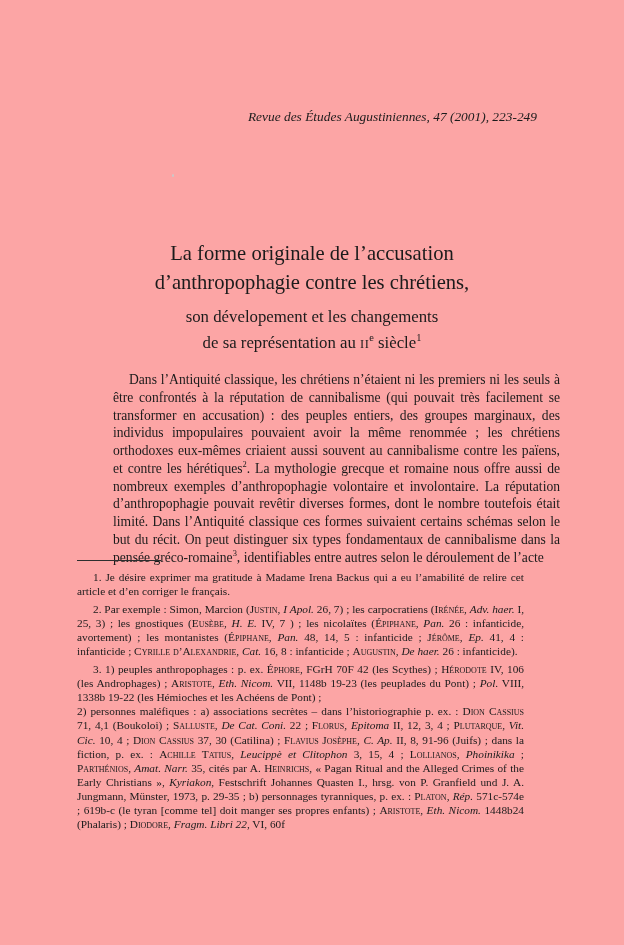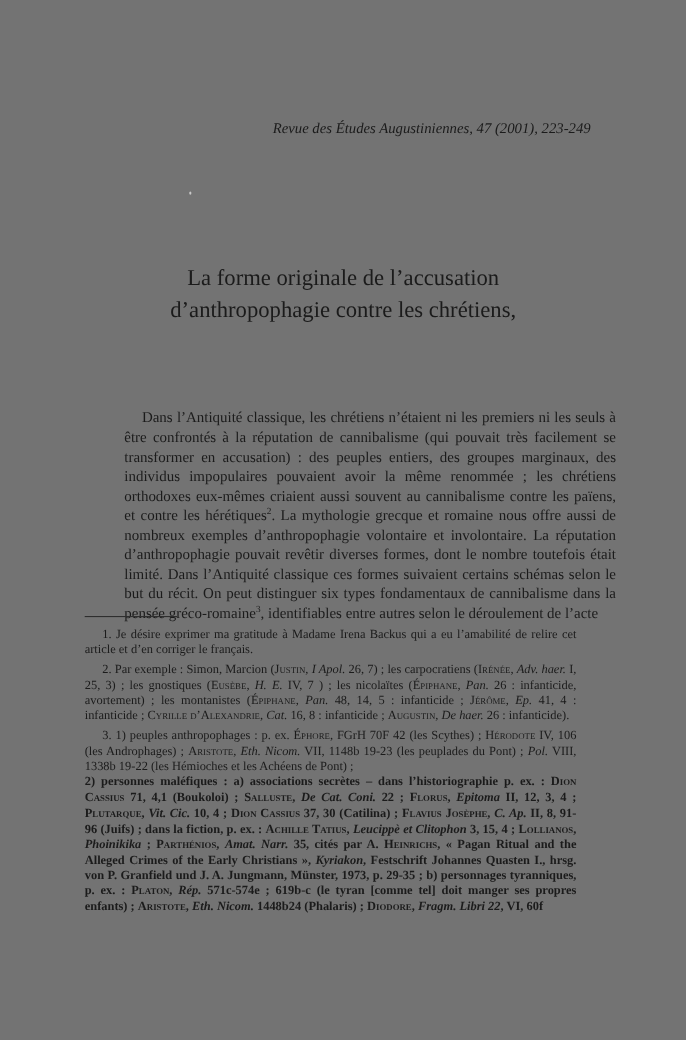--- a/index.html
+++ b/index.html
@@ -1,20 +1,20 @@
 <!DOCTYPE html>
 <html lang="fr"><head>
 <meta charset="utf-8">
 <style>
   html, body { margin: 0; padding: 0; background: #ffffff; }
   .page {
     position: relative;
     width: 624px;
     height: 945px;
-    background: #737373;
+    background: #fca5a5;
     color: #1b1b1b;
     font-family: "Liberation Serif", "DejaVu Serif", serif;
     overflow: hidden;
   }
   .running-head {
     position: absolute;
     top: 109px;
     left: 77px;
     right: 87px;
     text-align: right;
@@ -58,21 +58,21 @@
     line-height: 14.05px;
     text-align: justify;
   }
   .fn-rule {
     width: 84px;
     height: 0;
     border-top: 1px solid #2e2e2e;
     margin: 0 0 9px 0;
   }
   .fn { text-indent: 16px; margin: 4px 0 3px 0; }
-  .fn-cont { text-indent: 0; margin: 0; font-weight: bold; }
+  .fn-cont { text-indent: 0; margin: 0; }
   .sup { font-size: 0.62em; vertical-align: super; line-height: 0; }
   .caps-sm { font-size: 0.74em; letter-spacing: 0.4px; }
   .sc { font-variant: small-caps; }
   .i { font-style: italic; }
   .speck {
     position: absolute;
     left: 172px;
     top: 174px;
     width: 2px;
     height: 3px;
@@ -87,20 +87,24 @@
 
   <div class="running-head">Revue des Études Augustiniennes, 47 (2001), 223-249</div>
 
   <div class="speck"></div>
 
   <div class="title-block">
     <div class="title-main">
       <div>La forme originale de l’accusation</div>
       <div>d’anthropophagie contre les chrétiens,</div>
     </div>
+    <div class="title-sub">
+      <div>son dévelopement et les changements</div>
+      <div><span>de sa représentation au </span><span class="caps-sm">II</span><span class="sup">e</span><span> siècle</span><span class="sup">1</span></div>
+    </div>
   </div>
 
   <div class="body-par"><span>Dans l’Antiquité classique, les chrétiens n’étaient ni les premiers ni les seuls à être confrontés à la réputation de cannibalisme (qui pouvait très facilement se transformer en accusation) : des peuples entiers, des groupes marginaux, des individus impopulaires pouvaient avoir la même renommée ; les chrétiens orthodoxes eux-mêmes criaient aussi souvent au cannibalisme contre les païens, et contre les hérétiques</span><span class="sup">2</span><span>. La mythologie grecque et romaine nous offre aussi de nombreux exemples d’anthropophagie volontaire et involontaire. La réputation d’anthropophagie pouvait revêtir diverses formes, dont le nombre toutefois était limité. Dans l’Antiquité classique ces formes suivaient certains schémas selon le but du récit. On peut distinguer six types fondamentaux de cannibalisme dans la pensée gréco-romaine</span><span class="sup">3</span><span>, identifiables entre autres selon le déroulement de l’acte</span></div>
 
   <div class="footnotes">
     <div class="fn-rule"></div>
     <p class="fn">1. Je désire exprimer ma gratitude à Madame Irena Backus qui a eu l’amabilité de relire cet article et d’en corriger le français.</p>
     <p class="fn"><span>2. Par exemple : Simon, Marcion (</span><span class="sc">Justin</span><span>, </span><span class="i">I Apol.</span><span> 26, 7) ; les carpocratiens (</span><span class="sc">Irénée</span><span>, </span><span class="i">Adv. haer.</span><span> I, 25, 3) ; les gnostiques (</span><span class="sc">Eusèbe</span><span>, </span><span class="i">H. E.</span><span> IV, 7 ) ; les nicolaïtes (</span><span class="sc">Épiphane</span><span>, </span><span class="i">Pan.</span><span> 26 : infanticide, avortement) ; les montanistes (</span><span class="sc">Épiphane</span><span>, </span><span class="i">Pan.</span><span> 48, 14, 5 : infanticide ; </span><span class="sc">Jérôme</span><span>, </span><span class="i">Ep.</span><span> 41, 4 : infanticide ; </span><span class="sc">Cyrille d’Alexandrie</span><span>, </span><span class="i">Cat.</span><span> 16, 8 : infanticide ; </span><span class="sc">Augustin</span><span>, </span><span class="i">De haer.</span><span> 26 : infanticide).</span></p>
     <p class="fn" style="margin-bottom:0;"><span>3. 1) peuples anthropophages : p. ex. </span><span class="sc">Éphore</span><span>, FGrH 70F 42 (les Scythes) ; </span><span class="sc">Hérodote</span><span> IV, 106 (les Androphages) ; </span><span class="sc">Aristote</span><span>, </span><span class="i">Eth. Nicom.</span><span> VII, 1148b 19-23 (les peuplades du Pont) ; </span><span class="i">Pol.</span><span> VIII, 1338b 19-22 (les Hémioches et les Achéens de Pont) ;</span></p>
     <p class="fn-cont"><span>2) personnes maléfiques : a) associations secrètes – dans l’historiographie p. ex. : </span><span class="sc">Dion Cassius</span><span> 71, 4,1 (Boukoloi) ; </span><span class="sc">Salluste</span><span>, </span><span class="i">De Cat. Coni.</span><span> 22 ; </span><span class="sc">Florus</span><span>, </span><span class="i">Epitoma</span><span> II, 12, 3, 4 ; </span><span class="sc">Plutarque</span><span>, </span><span class="i">Vit. Cic.</span><span> 10, 4 ; </span><span class="sc">Dion Cassius</span><span> 37, 30 (Catilina) ; </span><span class="sc">Flavius Josèphe</span><span>, </span><span class="i">C. Ap.</span><span> II, 8, 91-96 (Juifs) ; dans la fiction, p. ex. : </span><span class="sc">Achille Tatius</span><span>, </span><span class="i">Leucippè et Clitophon</span><span> 3, 15, 4 ; </span><span class="sc">Lollianos</span><span>, </span><span class="i">Phoinikika</span><span> ; </span><span class="sc">Parthénios</span><span>, </span><span class="i">Amat. Narr.</span><span> 35, cités par A. </span><span class="sc">Heinrichs</span><span>, « Pagan Ritual and the Alleged Crimes of the Early Christians », </span><span class="i">Kyriakon</span><span>, Festschrift Johannes Quasten I., hrsg. von P. Granfield und J. A. Jungmann, Münster, 1973, p. 29-35 ; b) personnages tyranniques, p. ex. : </span><span class="sc">Platon</span><span>, </span><span class="i">Rép.</span><span> 571c-574e ; 619b-c (le tyran [comme tel] doit manger ses propres enfants) ; </span><span class="sc">Aristote</span><span>, </span><span class="i">Eth. Nicom.</span><span> 1448b24 (Phalaris) ; </span><span class="sc">Diodore</span><span>, </span><span class="i">Fragm. Libri 22</span><span>, VI, 60f</span></p>

